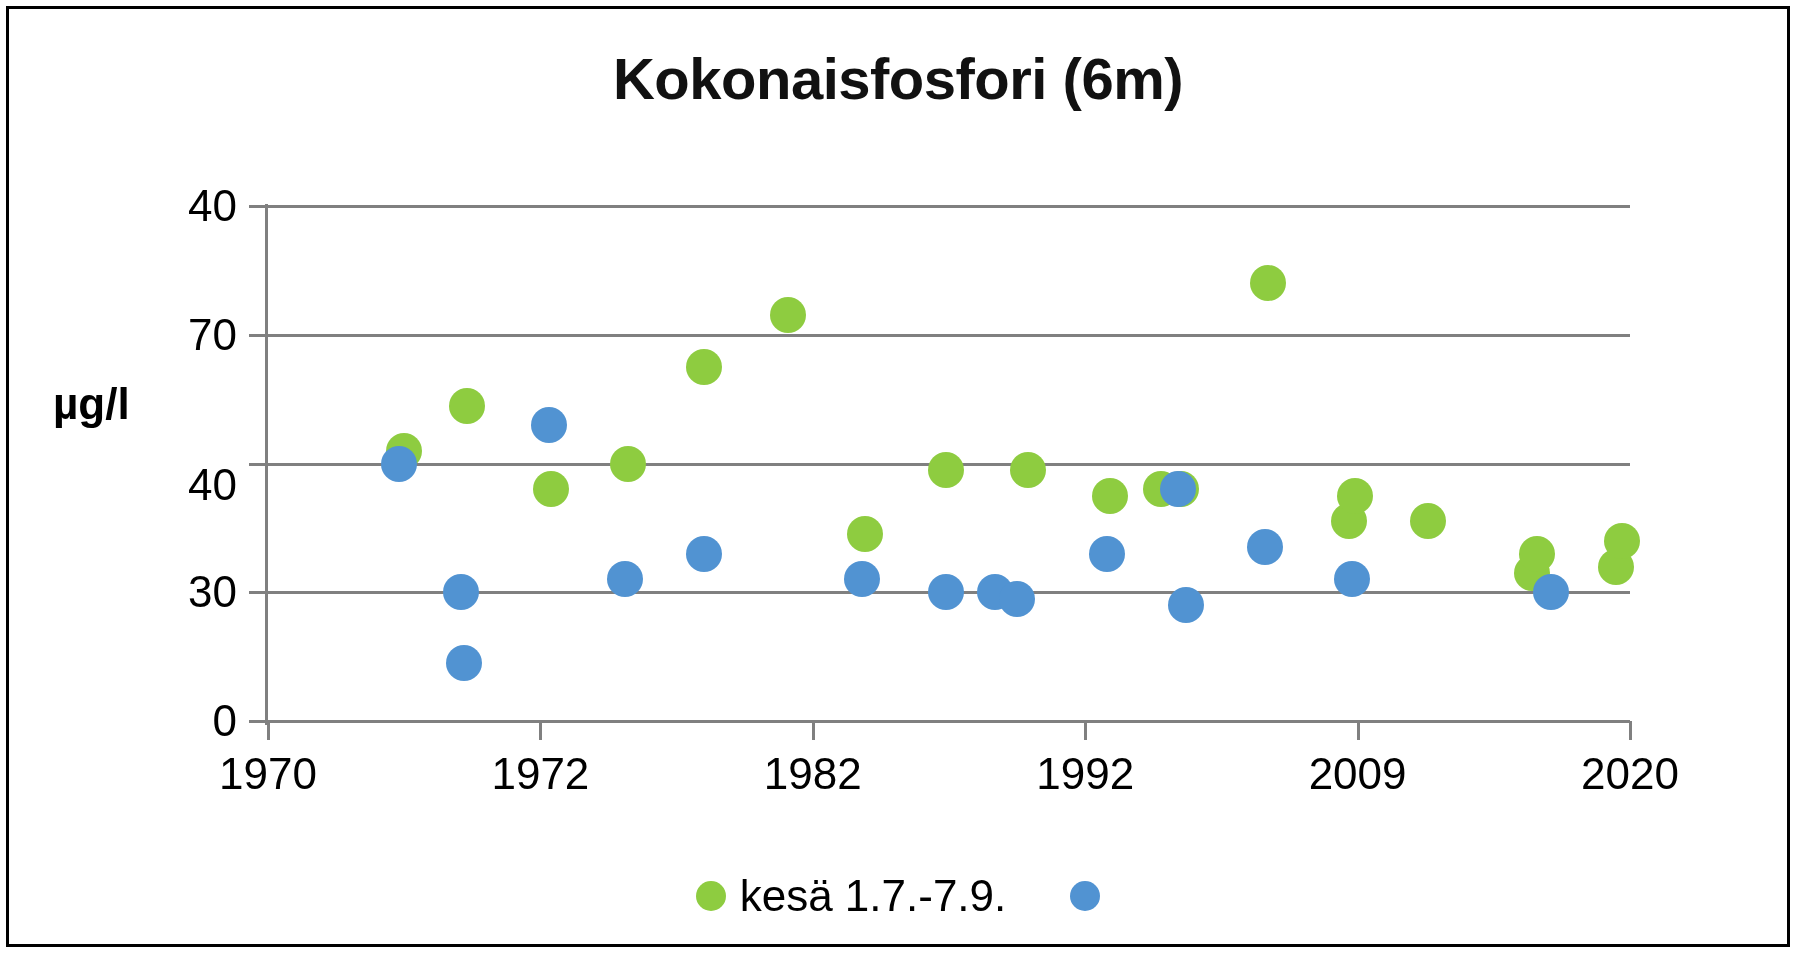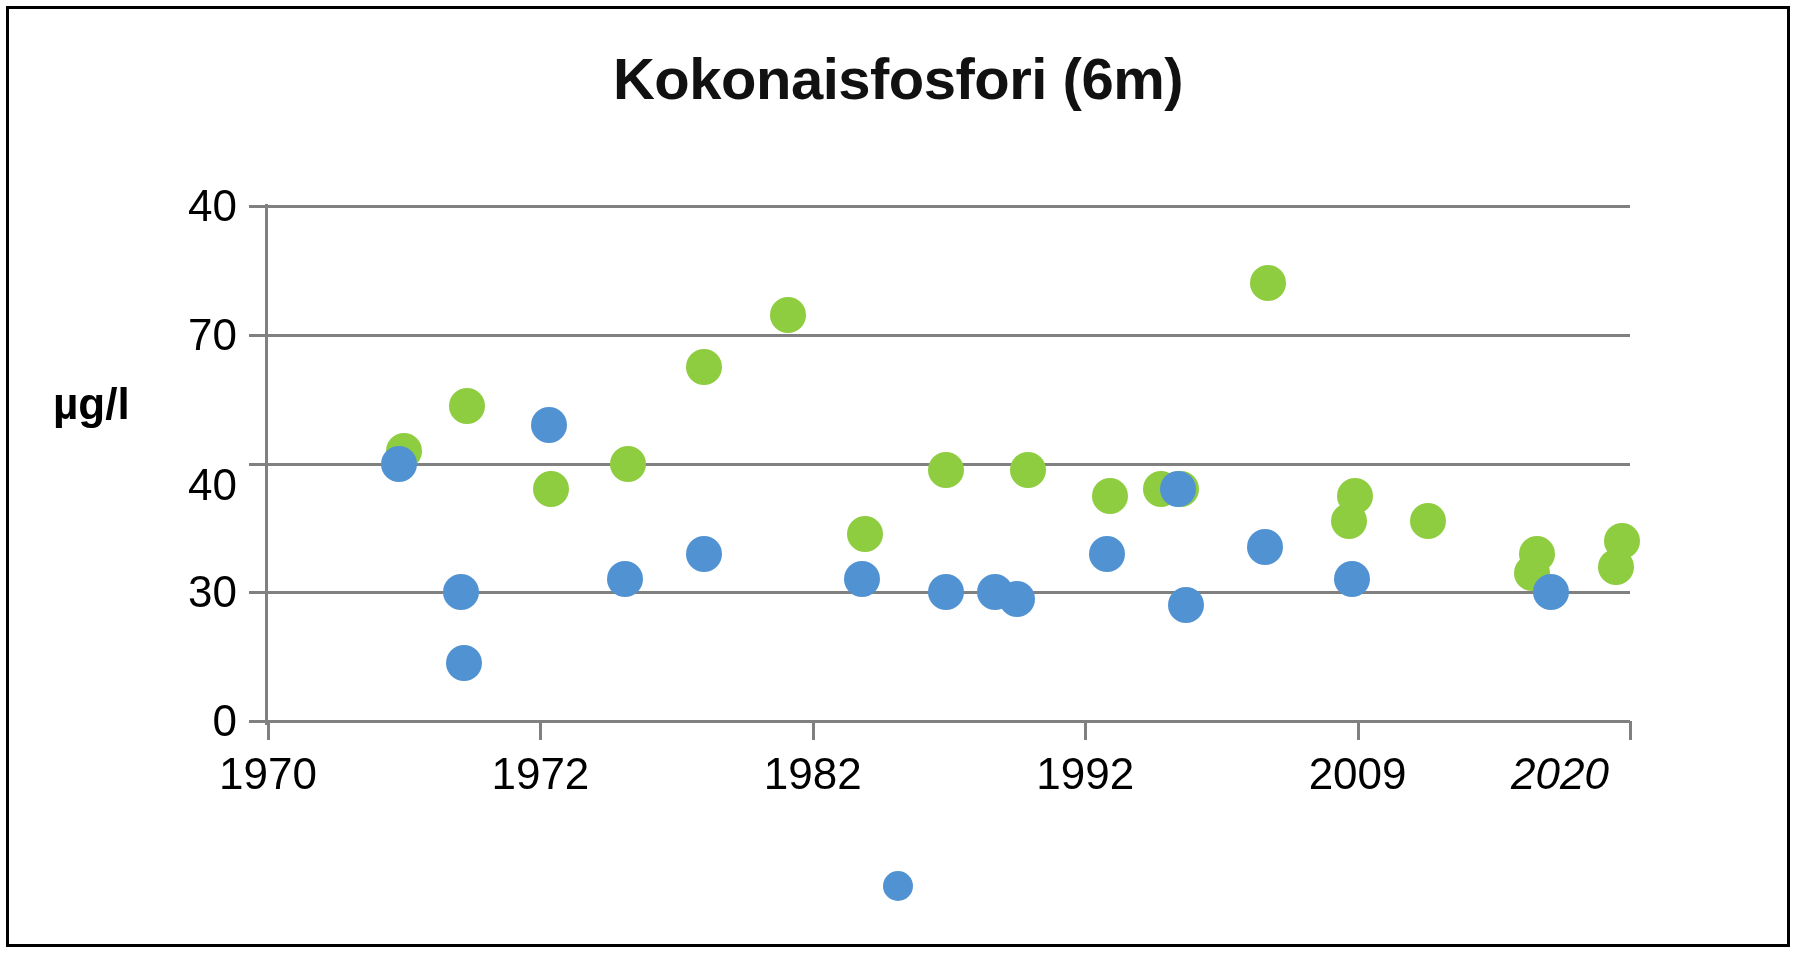--- a/index.html
+++ b/index.html
@@ -120,21 +120,21 @@
       <div class="xtick" style="left: 1075.2px;"></div>
       <div class="xtick" style="left: 1347.6px;"></div>
       <div class="xtick" style="left: 1620px;"></div>
     </div>
   <div id="x-labels">
       <div class="xlabel" style="left: 259px;">1970</div>
       <div class="xlabel" style="left: 531.4px;">1972</div>
       <div class="xlabel" style="left: 803.8px;">1982</div>
       <div class="xlabel" style="left: 1076.2px;">1992</div>
       <div class="xlabel" style="left: 1348.6px;">2009</div>
-      <div class="xlabel" style="left: 1551px; font-style: italic;">2020</div>
+      <div class="xlabel" style="left: 1621px;">2020</div>
     </div>
 
   <div id="plot-area">
       <div class="dot kesa" title="1975, 42" style="left: 136.2px; top: 244.625px; background: rgb(142, 204, 64);"></div>
       <div class="dot kesa" title="1977.3, 49" style="left: 198.852px; top: 199.562px; background: rgb(142, 204, 64);"></div>
       <div class="dot kesa" title="1980.4, 36" style="left: 283.296px; top: 283.25px; background: rgb(142, 204, 64);"></div>
       <div class="dot kesa" title="1983.2, 40" style="left: 359.568px; top: 257.5px; background: rgb(142, 204, 64);"></div>
       <div class="dot kesa" title="1986, 55" style="left: 435.84px; top: 160.938px; background: rgb(142, 204, 64);"></div>
       <div class="dot kesa" title="1989.1, 63" style="left: 520.284px; top: 109.438px; background: rgb(142, 204, 64);"></div>
       <div class="dot kesa" title="1991.9, 29" style="left: 596.556px; top: 328.312px; background: rgb(142, 204, 64);"></div>
@@ -164,17 +164,21 @@
       <div class="dot talvi" title="2000.8, 26" style="left: 838.992px; top: 347.625px; background: rgb(81, 147, 210);"></div>
       <div class="dot talvi" title="2003.4, 36" style="left: 909.816px; top: 283.25px; background: rgb(81, 147, 210);"></div>
       <div class="dot talvi" title="2003.7, 18" style="left: 917.988px; top: 399.125px; background: rgb(81, 147, 210);"></div>
       <div class="dot talvi" title="2006.6, 27" style="left: 996.984px; top: 341.188px; background: rgb(81, 147, 210);"></div>
       <div class="dot talvi" title="2009.8, 22" style="left: 1084.15px; top: 373.375px; background: rgb(81, 147, 210);"></div>
       <div class="dot talvi" title="2017.1, 20" style="left: 1283px; top: 386.25px; background: rgb(81, 147, 210);"></div>
     </div>
 
   <div id="legend">
       <div class="legend-item">
+        <span class="legend-swatch" style="background: rgb(142, 204, 64);"></span>
+        <span class="legend-label">kesä 1.7.-7.9.</span>
+      </div>
+      <div class="legend-item">
         <span class="legend-swatch" style="background: rgb(81, 147, 210);"></span>
       </div>
     </div>
 
 </div>
 
 </body></html>

